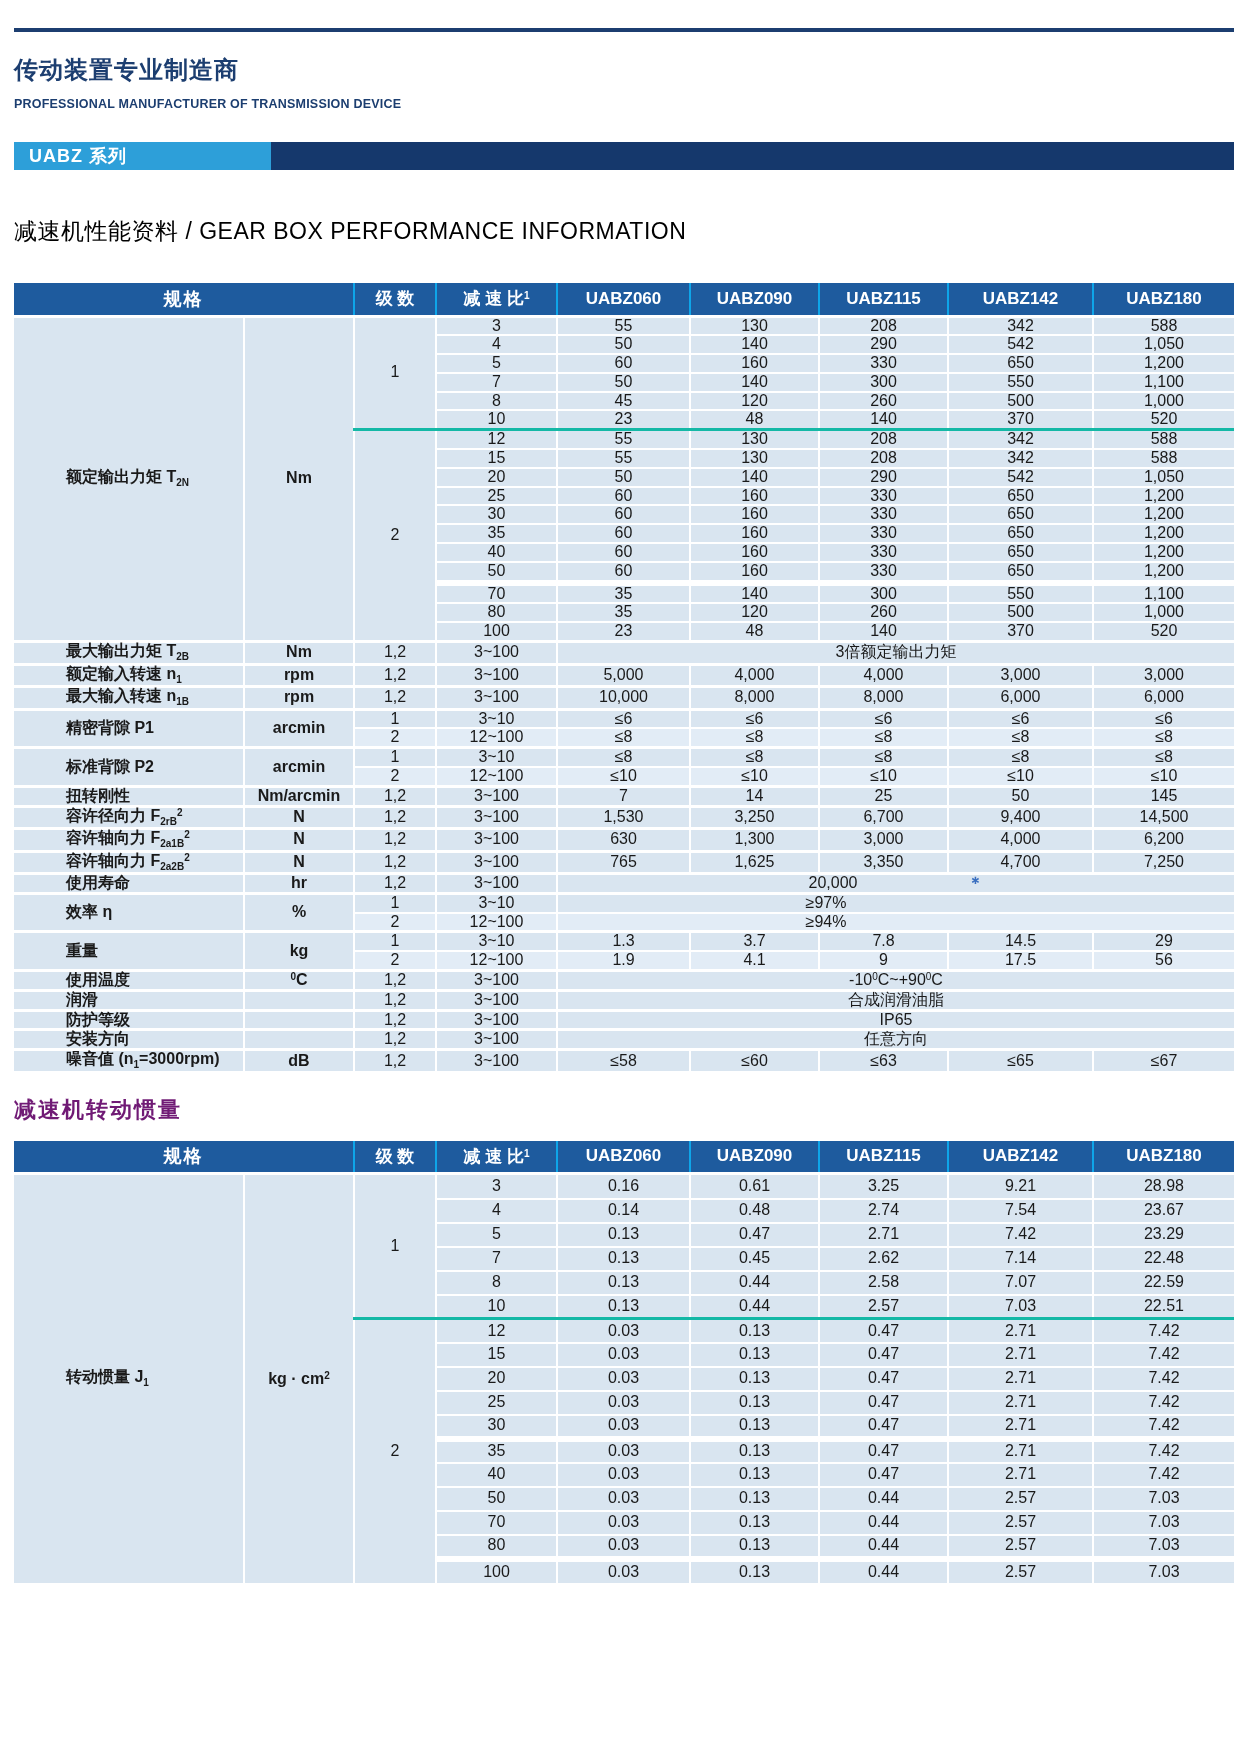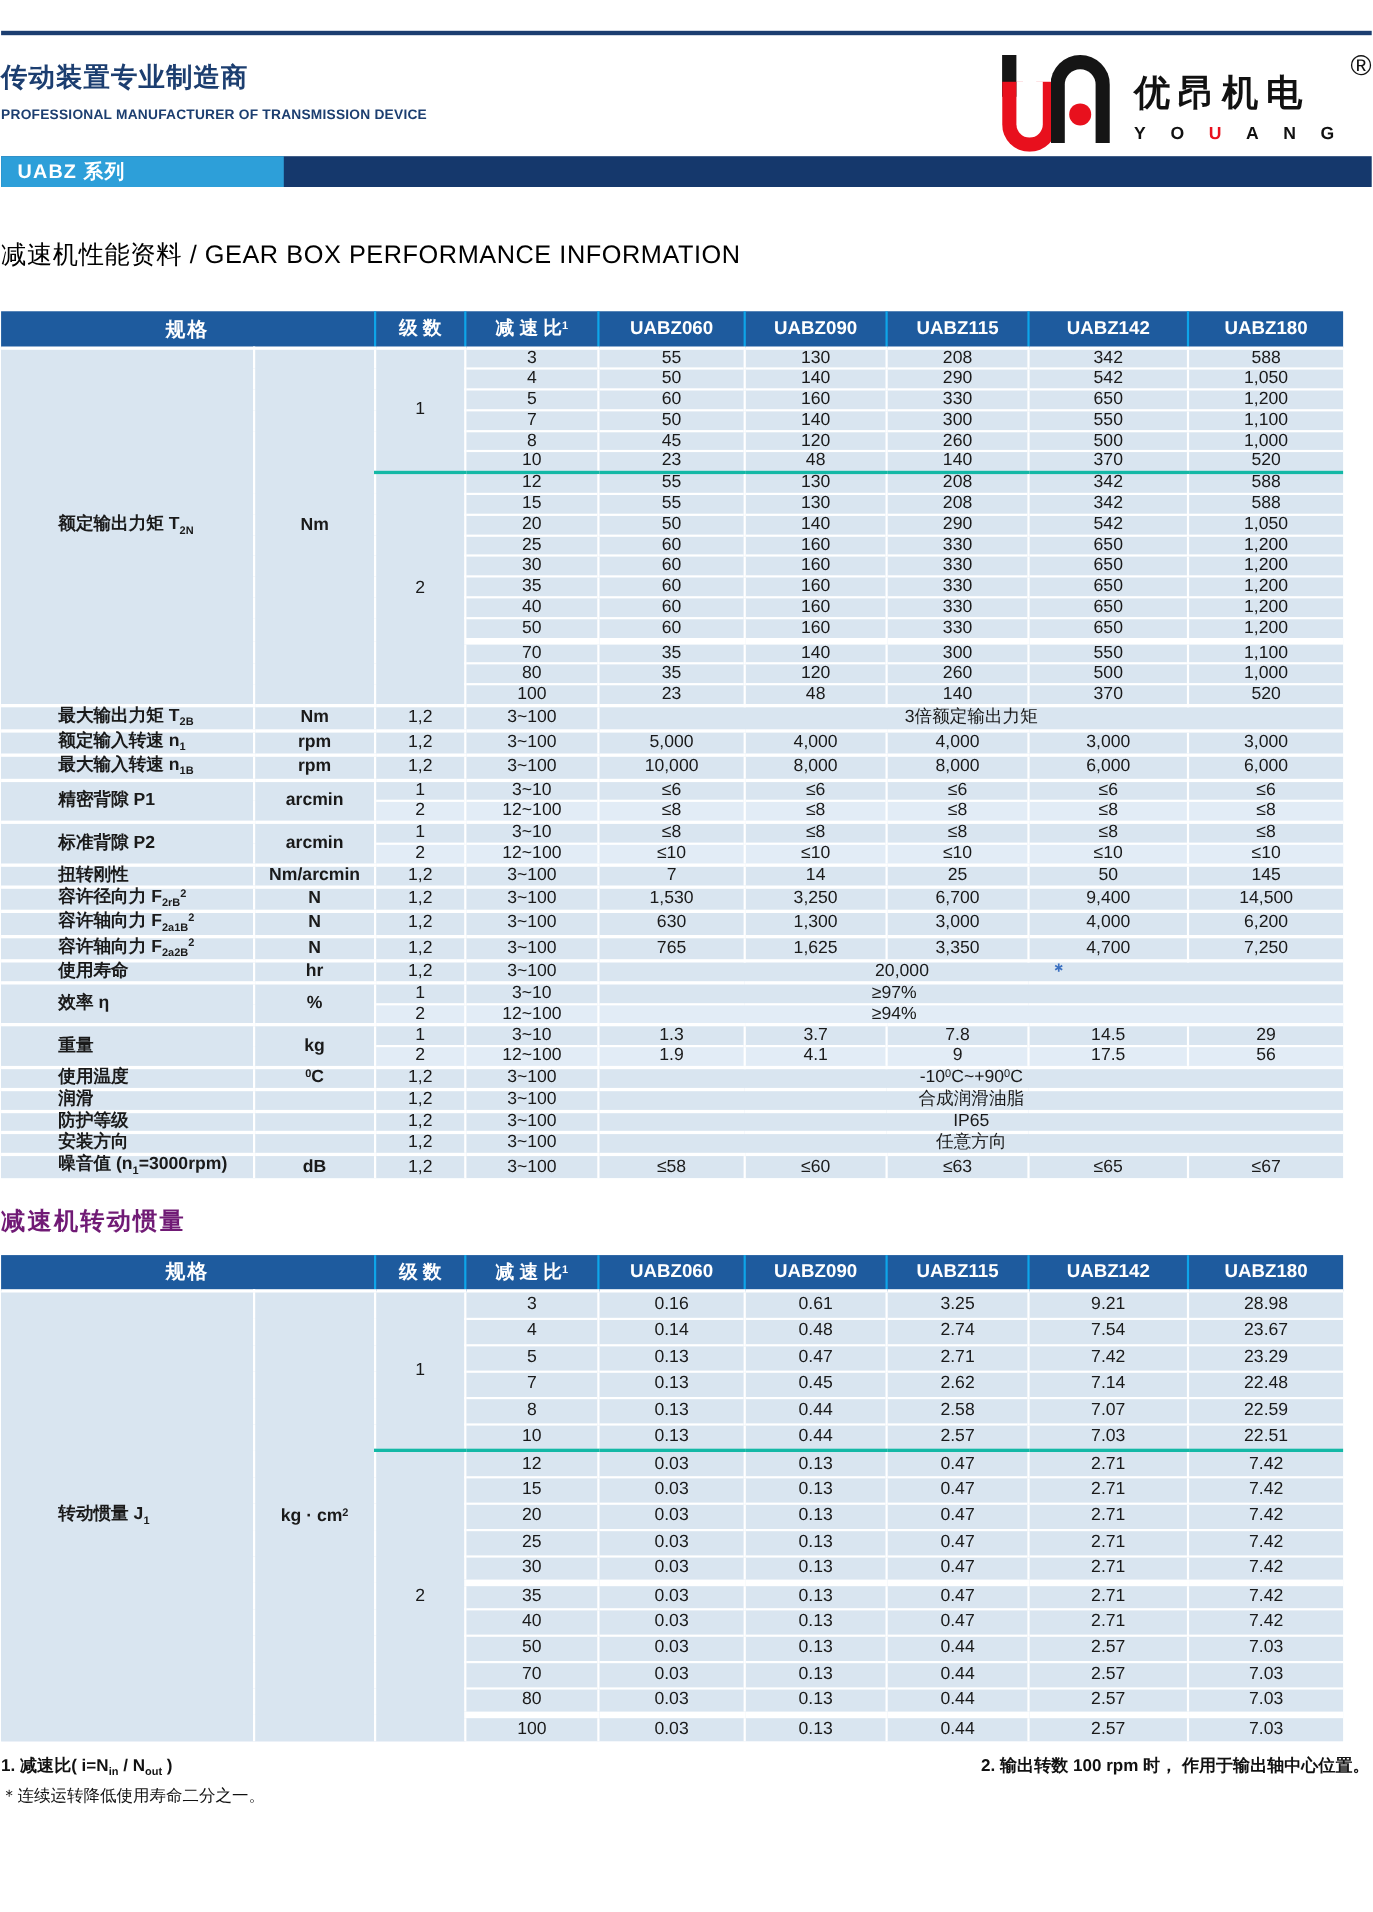--- a/index.html
+++ b/index.html
@@ -1,17 +1,17 @@
 <!DOCTYPE html>
 <html><head>
 <meta charset="utf-8">
 <style>
   * { margin:0; padding:0; box-sizing:border-box; }
   body { width:1248px; height:1738px; background:#ffffff; font-family:"Liberation Sans", sans-serif; color:#111; }
-  .page { width:1248px; height:1738px; padding:0 1px; overflow:hidden; position:relative; background:#fff; }
+  .page { width:1248px; height:1738px; padding:0 14px; overflow:hidden; position:relative; background:#fff; }
 
   .topline { margin-top:28px; height:4px; background:#1c3e70; }
 
   .brand-row { margin-top:16px; height:94px; display:flex; justify-content:space-between; align-items:flex-start; }
   .slogan-cn { font-size:24px; font-weight:bold; color:#1c3e70; letter-spacing:1px; margin-top:6px; }
   .slogan-en { font-size:12.5px; font-weight:600; color:#1c3e70; margin-top:11px; letter-spacing:0.2px; }
 
   .logo { display:flex; align-items:flex-start; gap:16px; position:relative; padding-right:34px; margin-top:2px; }
   .mark { position:relative; width:104px; height:88px; }
   .mark .bar { position:absolute; left:0; top:0; width:13px; height:38px; background:#151515; }
@@ -62,40 +62,20 @@
 <body>
 
 <div class="page">
 
   <div class="topline"></div>
 
   <div class="brand-row">
     <div>
       <div class="slogan-cn">传动装置专业制造商</div>
       <div class="slogan-en">PROFESSIONAL MANUFACTURER OF TRANSMISSION DEVICE</div>
-    </div>
-    <div class="logo">
-      <div class="mark">
-        <div class="bar"></div>
-        <div class="u"></div>
-        <div class="n"></div>
-        <div class="dot"></div>
-      </div>
-      <div class="logo-text">
-        <div class="logo-cn">优昂机电</div>
-        <div class="logo-en" id="logo-letters">
-            <span class="">Y</span>
-            <span class="">O</span>
-            <span class="red">U</span>
-            <span class="">A</span>
-            <span class="">N</span>
-            <span class="">G</span>
-          </div>
-      </div>
-      <div class="logo-reg">®</div>
     </div>
   </div>
 
   <div class="series-bar">
     <div class="series-tab">UABZ 系列</div>
   </div>
 
   <h1 class="page-title">减速机性能资料 / GEAR BOX PERFORMANCE INFORMATION</h1>
 
   <table id="t1">
@@ -620,21 +600,14 @@
           <td>100</td>
           <td>0.03</td>
           <td>0.13</td>
           <td>0.44</td>
           <td>2.57</td>
           <td>7.03</td>
         </tr>
       </tbody>
   </table>
 
-  <div class="footnotes">
-    <div>
-      <div class="fn">1. 减速比( i=N<sub>in</sub> / N<sub>out</sub> )</div>
-      <div class="fn-star">＊连续运转降低使用寿命二分之一。</div>
-    </div>
-    <div class="fn fn-right">2. 输出转数 100 rpm 时， 作用于输出轴中心位置。</div>
-  </div>
 
 </div>
 
 </body></html>

